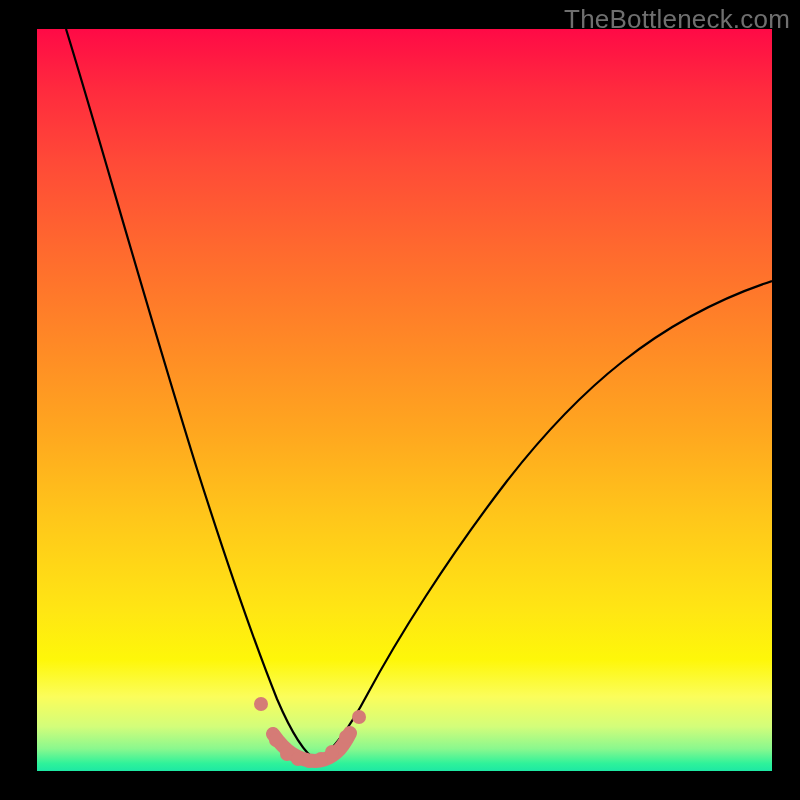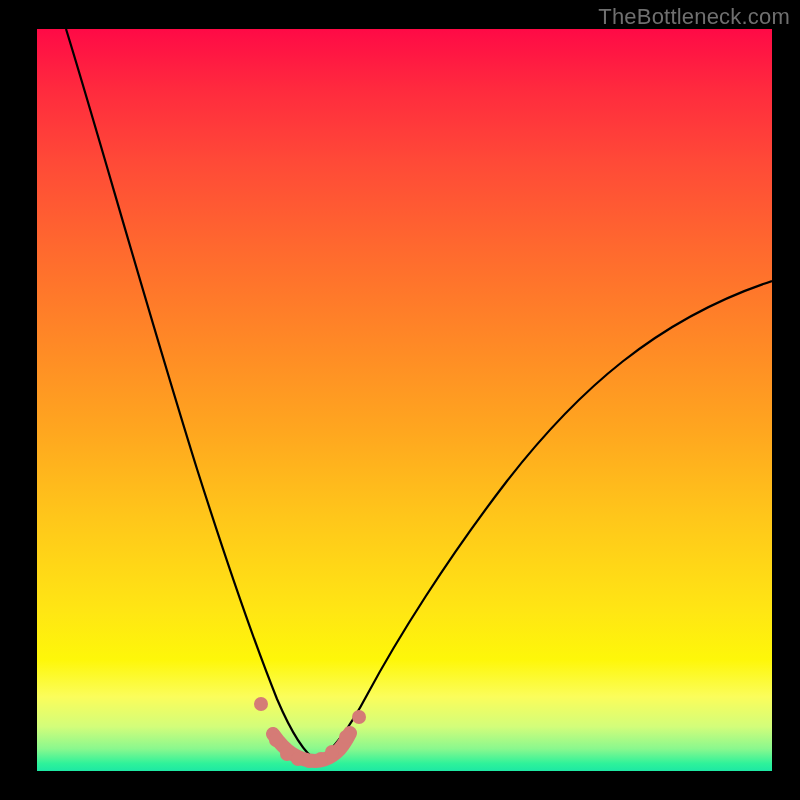--- a/index.html
+++ b/index.html
@@ -17,21 +17,21 @@
     top: 0;
     width: 800px;
     height: 800px;
     background: #000;
   }
   .watermark {
     position: absolute;
     top: 4px;
     right: 10px;
     color: #6f6f6f;
-    font-size: 22px;
+    font-size: 26px;
     font-weight: 500;
     letter-spacing: 0.2px;
     z-index: 20;
     text-align: right;
   }
   .plot-outer {
     position: absolute;
     left: 37px;
     top: 29px;
     width: 735px;

